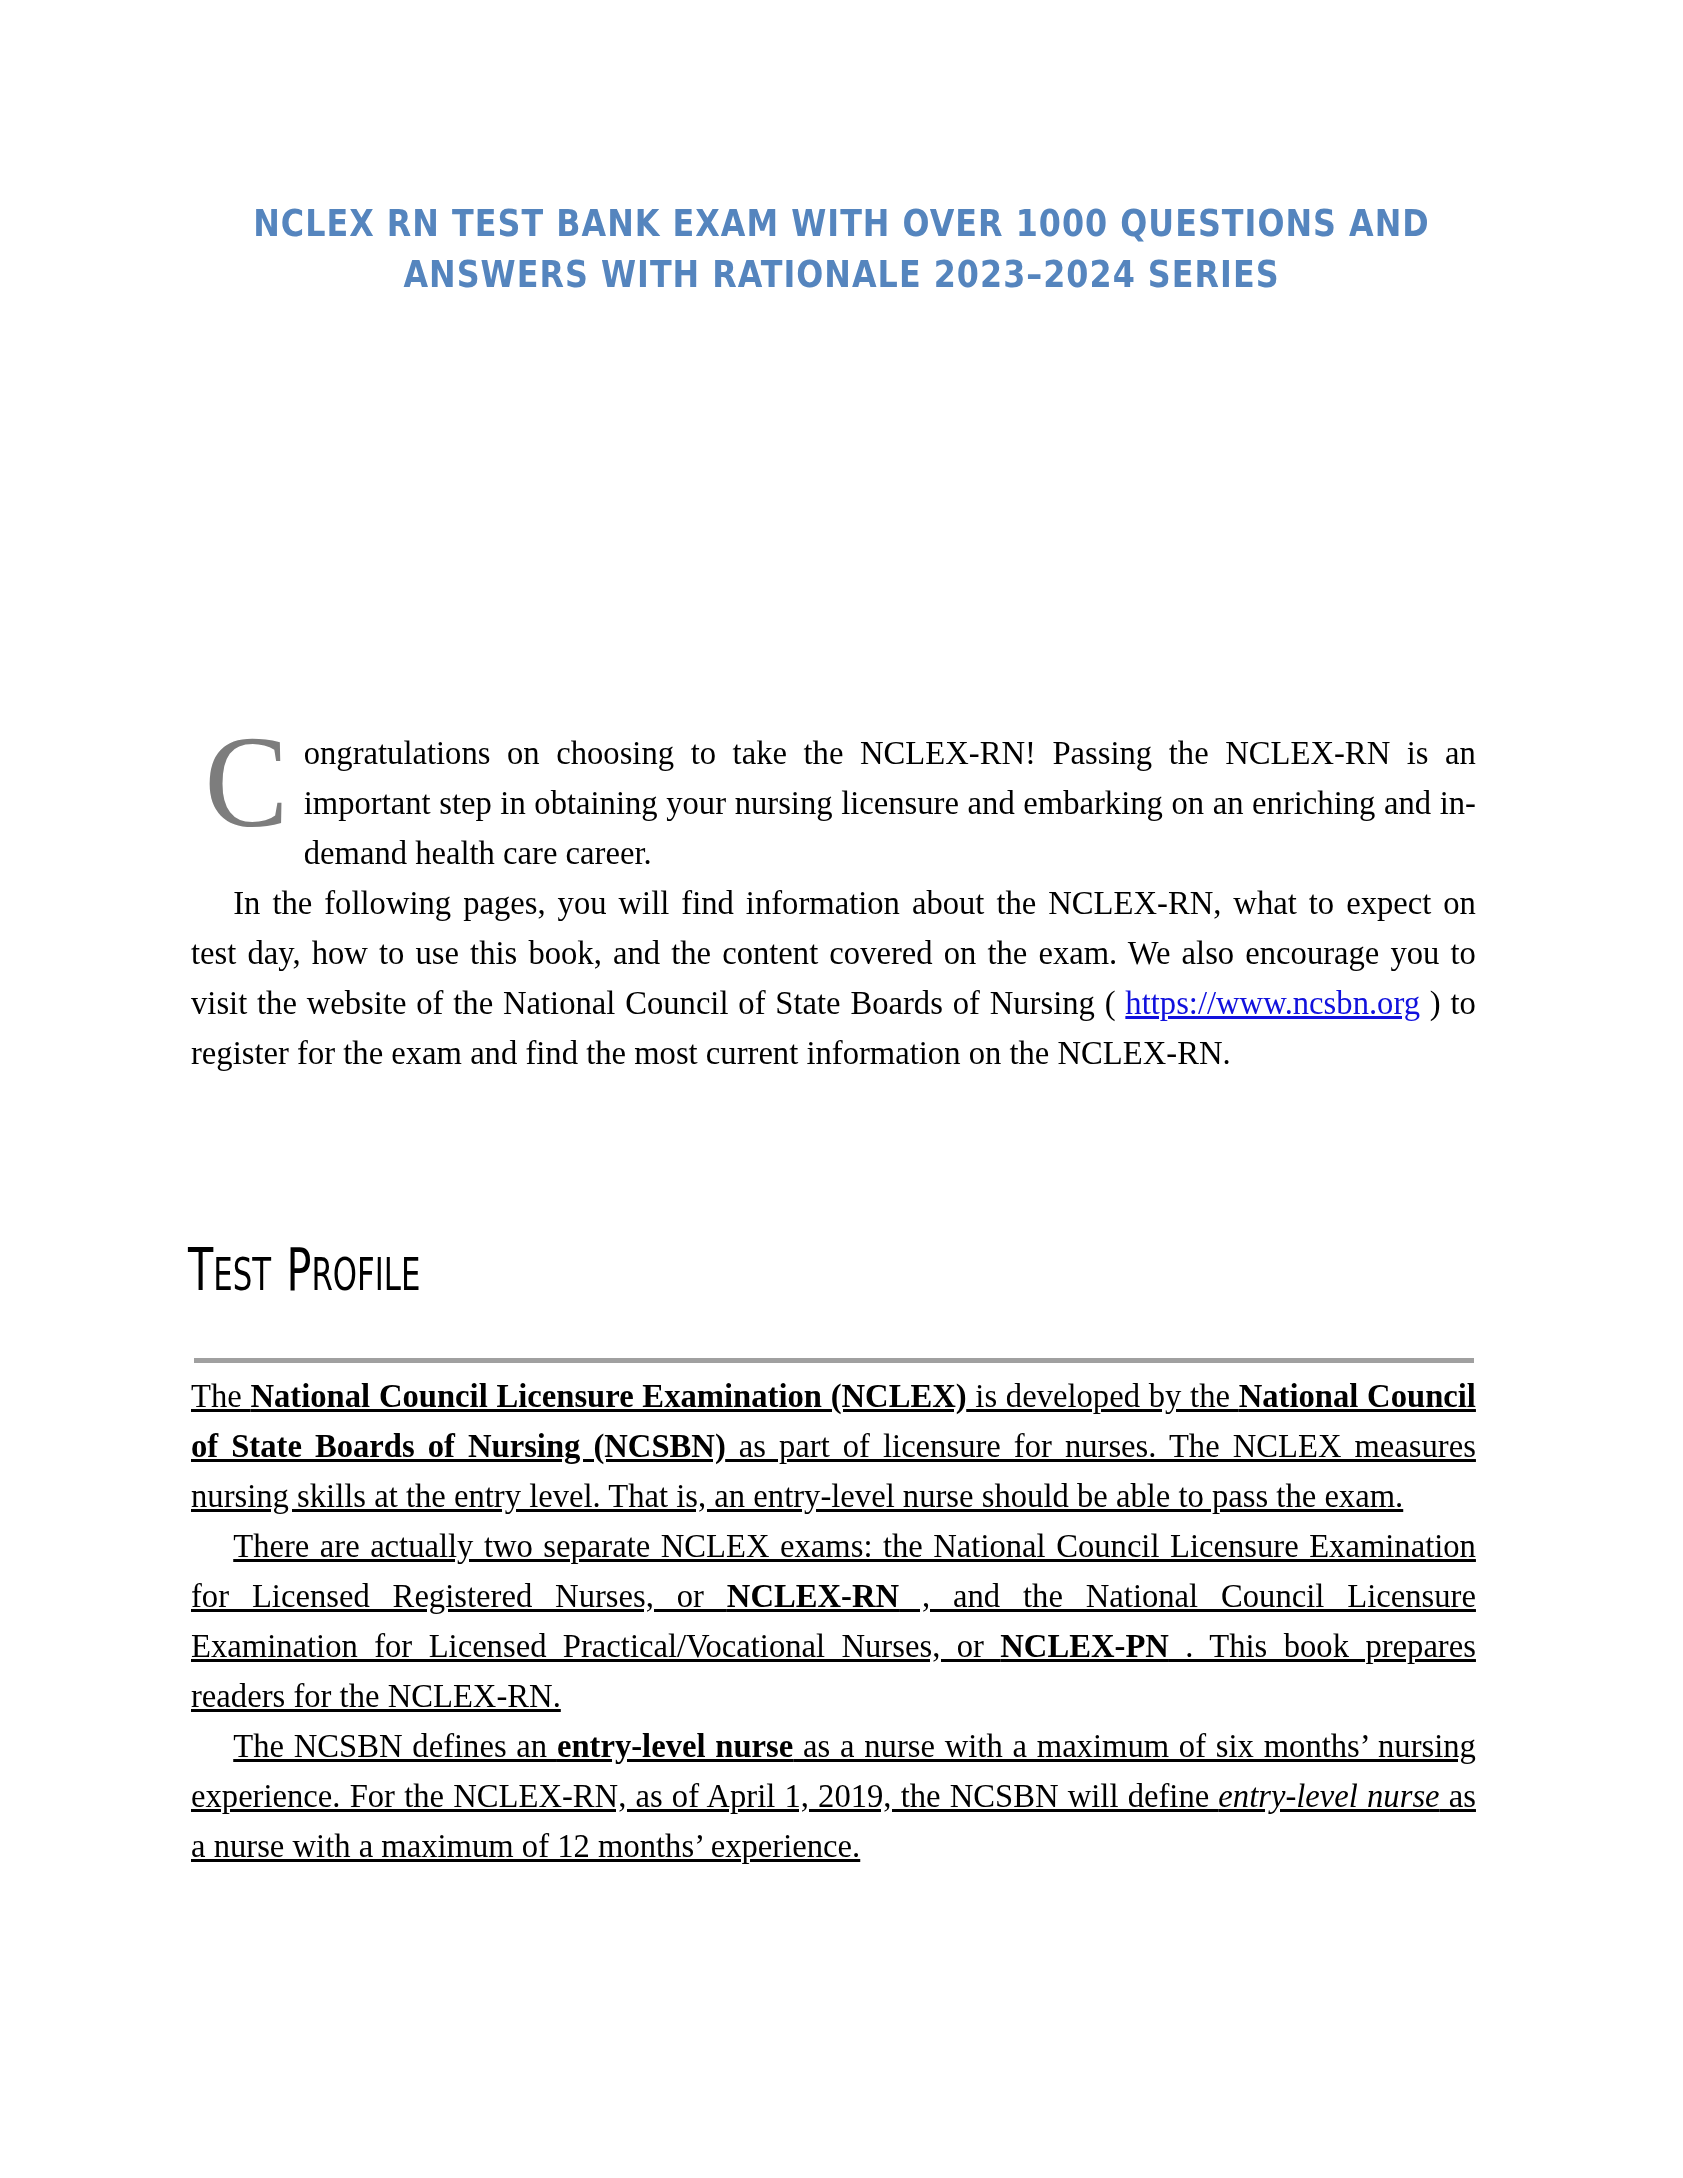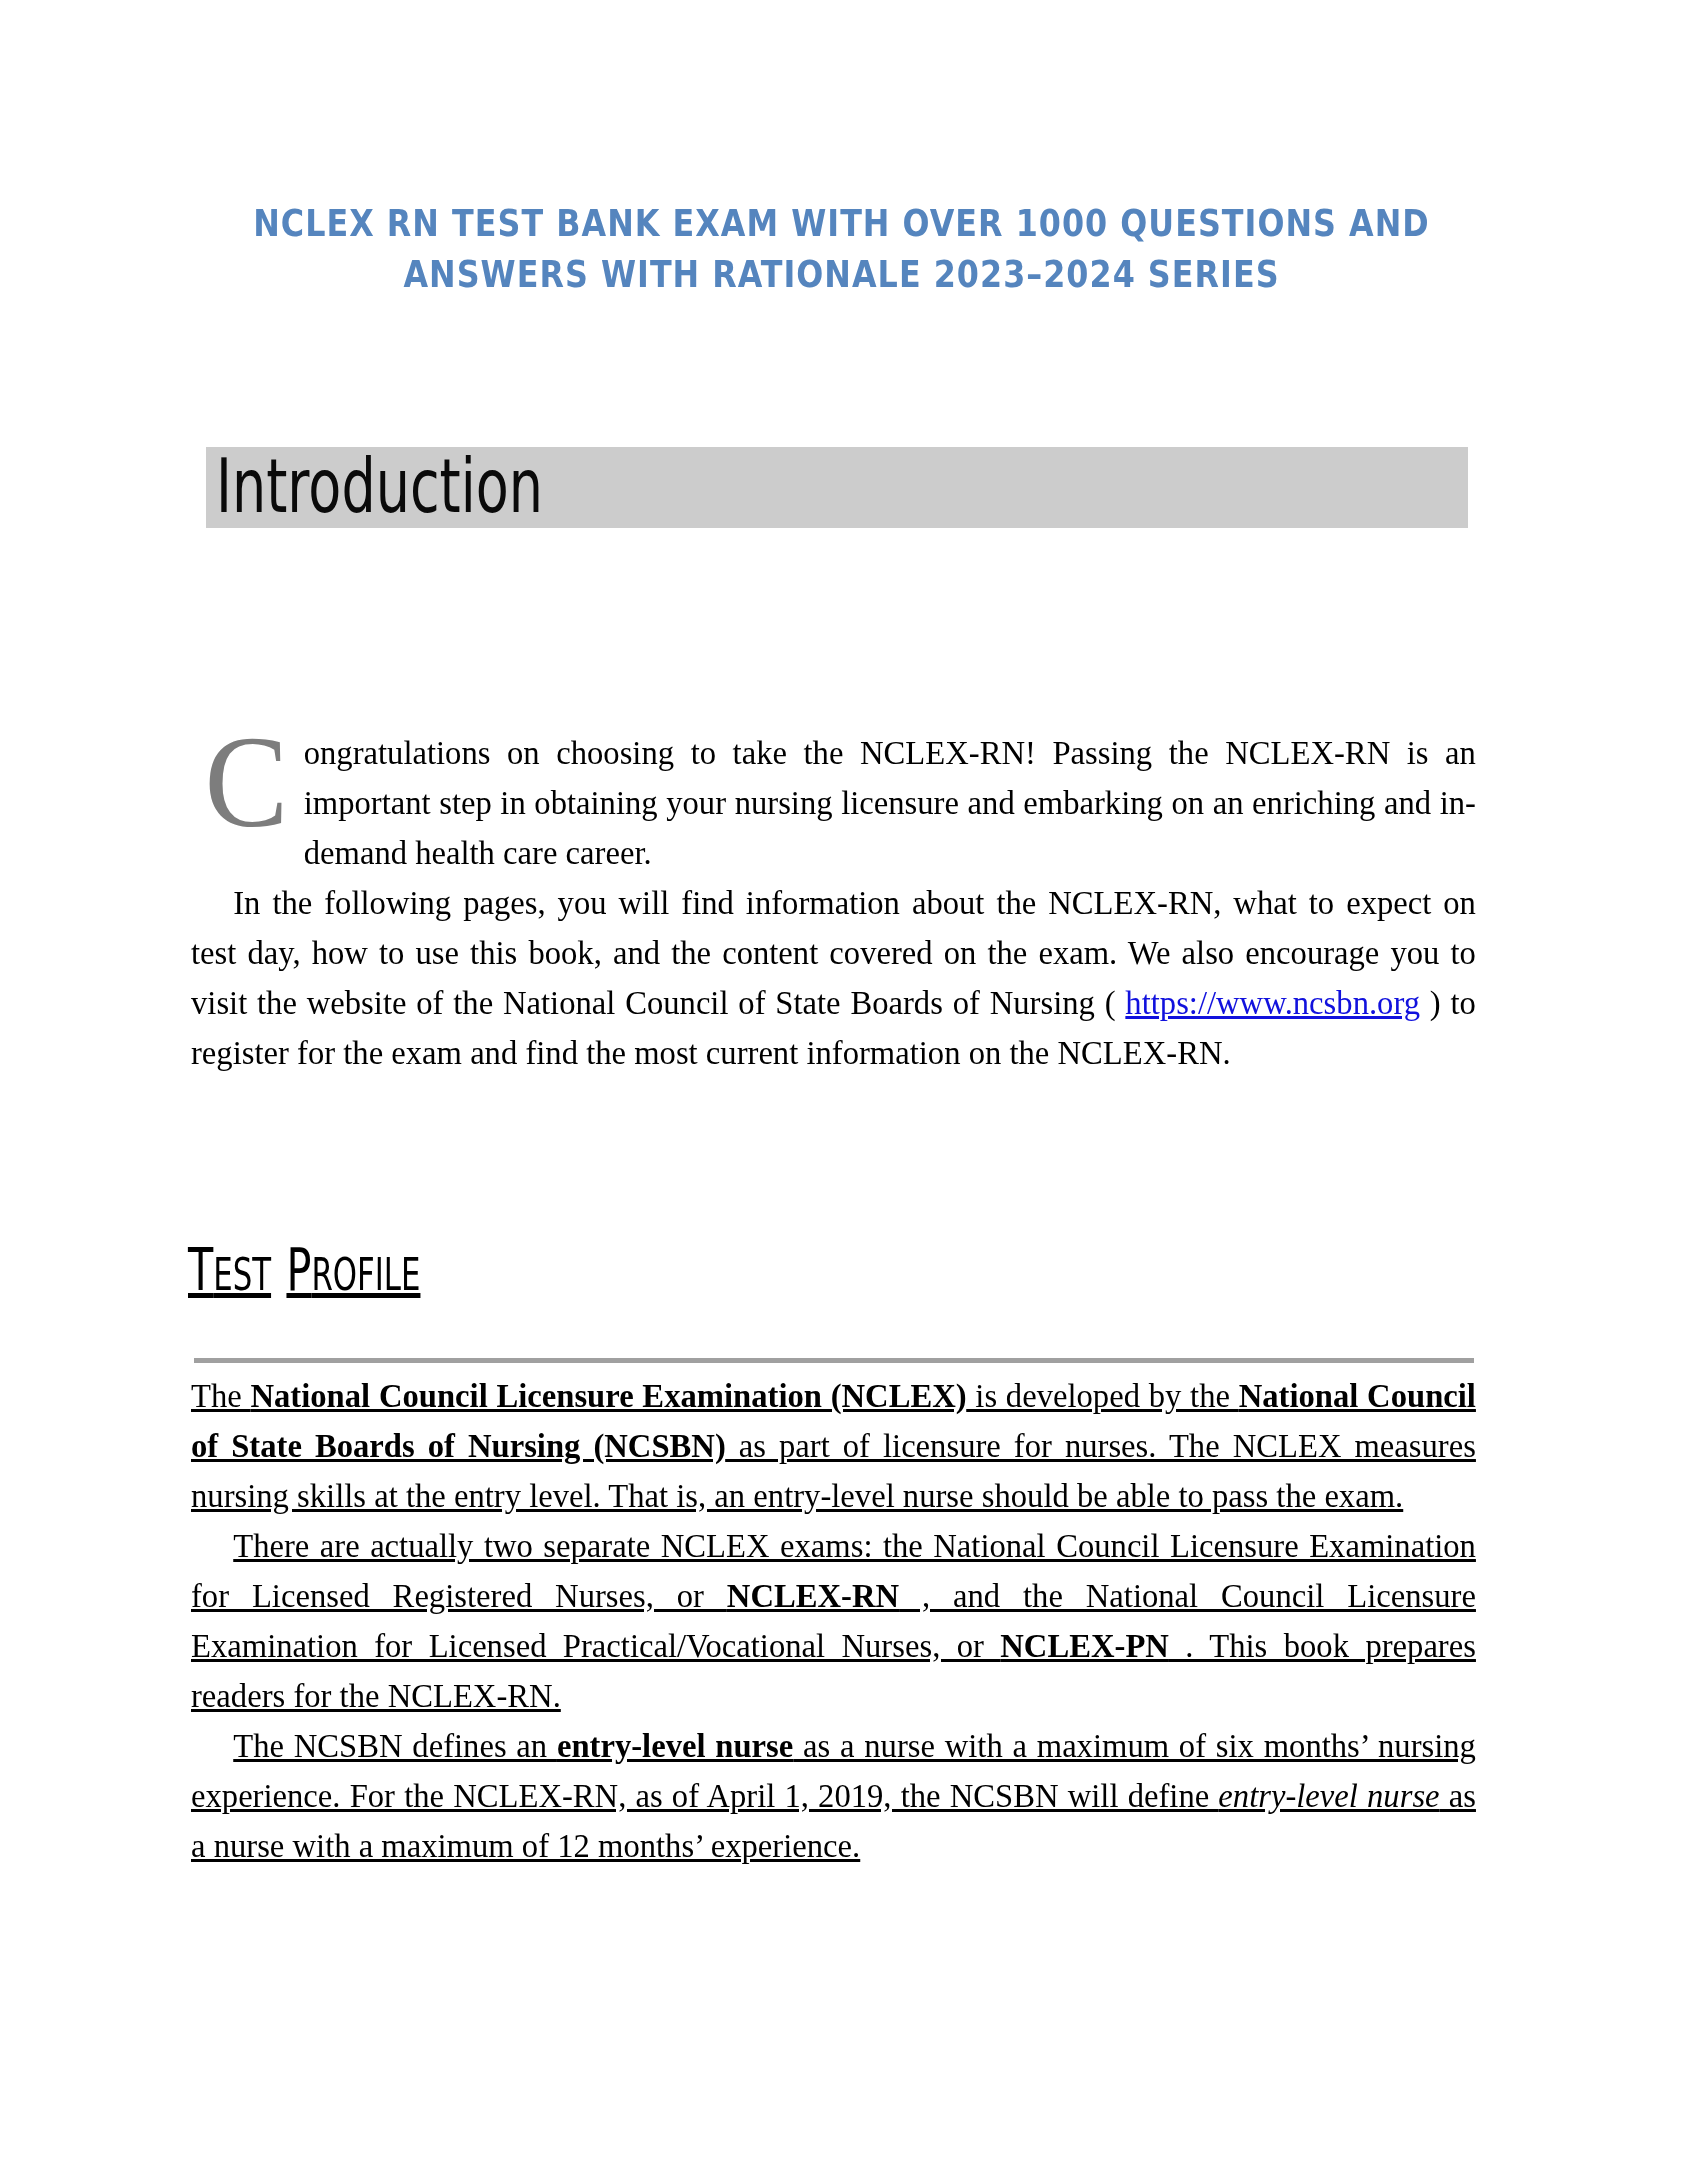--- a/index.html
+++ b/index.html
@@ -108,21 +108,20 @@
 
   b, strong { font-weight: 700; }
   i, em { font-style: italic; }
 
   
   .section-head {
     position: absolute;
     left: 188px;
     top: 1240px;
     width: 1287px;
-    text-decoration: underline;
   }
   .section-head-text {
     font-family: "DejaVu Sans", "Liberation Sans", sans-serif;
     font-weight: 400;
     font-size: 59px;
     line-height: 1.02;
     color: #000000;
     white-space: nowrap;
     transform: scaleX(0.70);
     transform-origin: 0 50%;
@@ -149,23 +148,20 @@
   }
 </style>
 </head>
 <body>
 
 <div class="page">
 
   <div class="doc-title">NCLEX RN TEST BANK EXAM WITH OVER 1000 QUESTIONS AND
 ANSWERS WITH RATIONALE 2023–2024 SERIES</div>
 
-  <div class="chapter-banner">
-    <div class="chapter-banner-label">Introduction</div>
-  </div>
 
   <div class="body-col">
 
     <p class="para noindent dropcap-para">
       <span class="dropcap">C</span><span>ongratulations on choosing to take the NCLEX-RN! Passing the NCLEX-RN is an important step in obtaining your nursing licensure and embarking on an enriching and in-demand health care career.</span>
     </p>
 
     <p class="para indent">
       <span>In the following pages, you will find information about the NCLEX-RN, what to expect on test day, how to use this book, and the content covered on the exam. We also encourage you to visit the website of the National Council of State Boards of Nursing ( </span><a class="link" href="#">https://www.ncsbn.org</a><span> ) to register for the exam and find the most current information on the NCLEX-RN.</span>
     </p>

